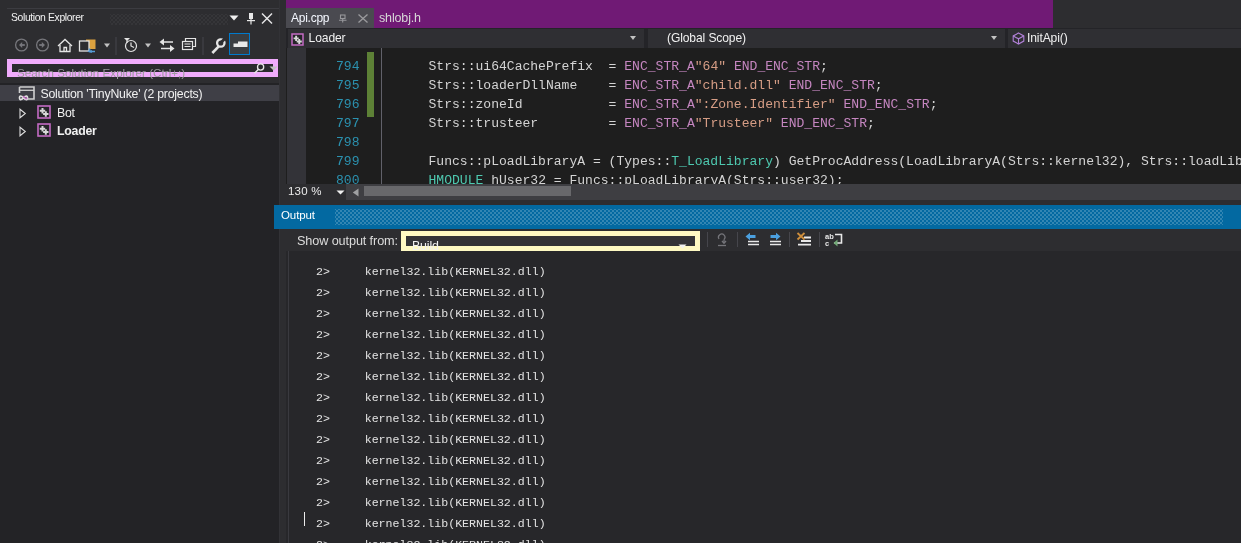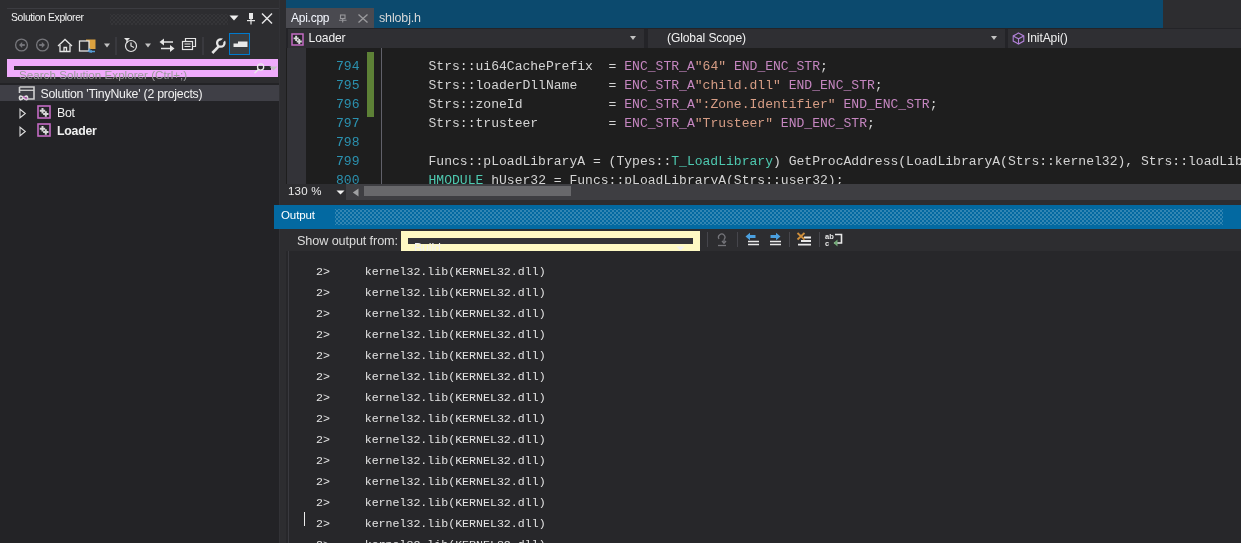--- a/index.html
+++ b/index.html
@@ -6,28 +6,28 @@
   .abs{position:absolute}
   .lab{white-space:pre}
   
   #se{left:0;top:0;width:280px;height:407px;background:#2d2d30}
   #se-title{left:7px;top:8px;width:272px;height:20px;border-top:1px solid #3c3c41}
   #se-title .txt{left:4px;top:2.5px;font-size:10.4px;letter-spacing:-0.38px;color:#f1f1f1}
   .grip{background-image:radial-gradient(circle,rgba(255,255,255,.09) .6px,transparent .8px),
                          radial-gradient(circle,rgba(255,255,255,.09) .6px,transparent .8px);
         background-size:4px 4px;background-position:0 0,2px 2px}
   #se-grip{left:110px;top:14px;width:118px;height:11px}
-  #se-search{left:7px;top:59px;width:271px;height:18px;background:#2a2a2e;border:7px solid #f0abfc;box-sizing:border-box}
+  #se-search{left:7px;top:59px;width:271px;height:18px;background:#2a2a2e;border:5px solid #f0abfc;box-sizing:border-box}
   #se-search .ph{position:absolute;left:5px;top:2px;font-size:11.6px;letter-spacing:0.03px;color:#9b9b9d}
   #tree{left:0;top:83px;width:279px;height:460px;background:#232326}
   #selrow{left:0;top:1.5px;width:279px;height:16.8px;background:#3f3f46}
   .trow{font-size:12.3px;letter-spacing:-0.22px;color:#f1f1f1;white-space:pre}
   #seline{left:279px;top:0;width:1px;height:543px;background:#323236}
   
-  #tabstrip{left:286px;top:0;width:877px;height:28px;background:#0c4a6e}
+  #tabstrip{left:286px;top:0;width:767px;height:28px;background:#701a75}
   #tab1{left:0;top:8px;width:88px;height:20px;background:#4a4a50}
   #tab1 .txt{left:5px;top:3px;font-size:12px;letter-spacing:-0.25px;color:#f5f8ff}
   #tab2{left:93px;top:11px;font-size:12.5px;letter-spacing:-0.15px;color:#d8d8d8}
   
   #navbar{left:286px;top:28px;width:955px;height:20px;background:#242428}
   .navsec{position:absolute;top:0.5px;height:19px;background:#2f2f33}
   .navtxt{position:absolute;font-size:12.1px;letter-spacing:-0.12px;color:#f1f1f1;top:3px}
   .navarr{position:absolute;width:0;height:0;border-left:3.5px solid transparent;border-right:3.5px solid transparent;border-top:4px solid #c2c2c2;top:8px}
   
   #editor{left:286px;top:48px;width:955px;height:136px;background:#1e1e1e;overflow:hidden}
@@ -45,21 +45,21 @@
   #zoomtxt{left:2px;top:1px;font-size:11.5px;letter-spacing:0.2px;color:#ececec}
   
   #outtitle{left:274px;top:205.3px;width:1003px;height:23.4px;background:#0369a1}
   #outtitle .txt{left:7px;top:4px;font-size:11.5px;letter-spacing:-0.1px;color:#fff}
   #outgrip{left:61px;top:4px;width:888px;height:16px;
      background-image:radial-gradient(circle,rgba(255,255,255,.20) .7px,transparent .9px),
                       radial-gradient(circle,rgba(255,255,255,.20) .7px,transparent .9px);
      background-size:4px 4px;background-position:0 0,2px 2px}
   #outbar{left:286px;top:228.7px;width:955px;height:21.5px;background:#2d2d30}
   #outbar .lbl{left:11px;top:5px;font-size:12.7px;letter-spacing:-0.12px;color:#dcdcdc}
-  #combo{left:115px;top:2.5px;width:299px;height:20px;background:#333337;border:7px solid #fef9c3;box-sizing:border-box}
+  #combo{left:115px;top:2.5px;width:299px;height:20px;background:#333337;border:5px solid #fef9c3;box-sizing:border-box}
   #combo .txt{position:absolute;left:6px;top:3px;font-size:12.4px;letter-spacing:-0.15px;color:#f1f1f1}
   .osep{position:absolute;top:3px;width:1px;height:15px;background:#46464c}
   
   #console{left:286px;top:250.8px;width:955px;height:292.2px;background:#27272a;overflow:hidden}
   #conline{left:1.5px;top:0;width:1.5px;height:293.5px;background:#3a3a3f}
   #ctext{left:13px;top:-7.2px;font-size:11.6px;line-height:21px;color:#e2e2e2}
   #caret{left:18px;top:261.2px;width:1.3px;height:14px;background:#ececec}
 </style></head>
 <body>
 

